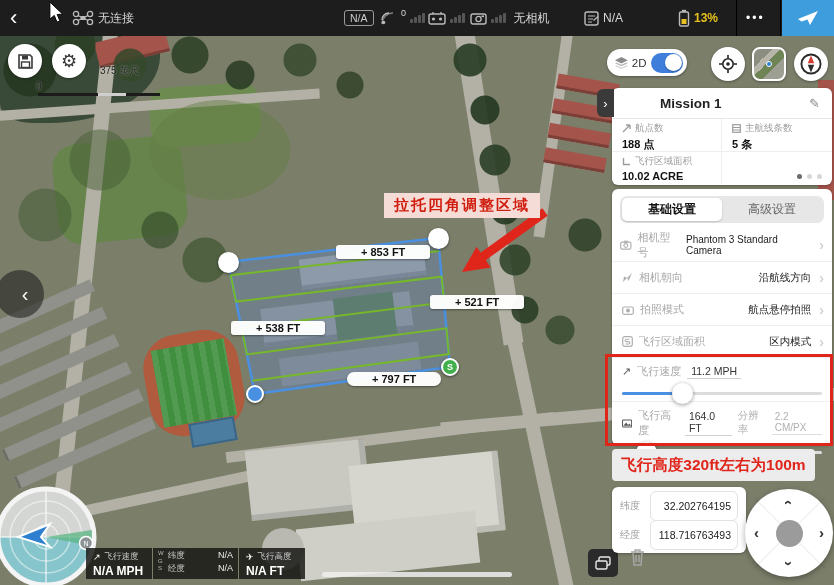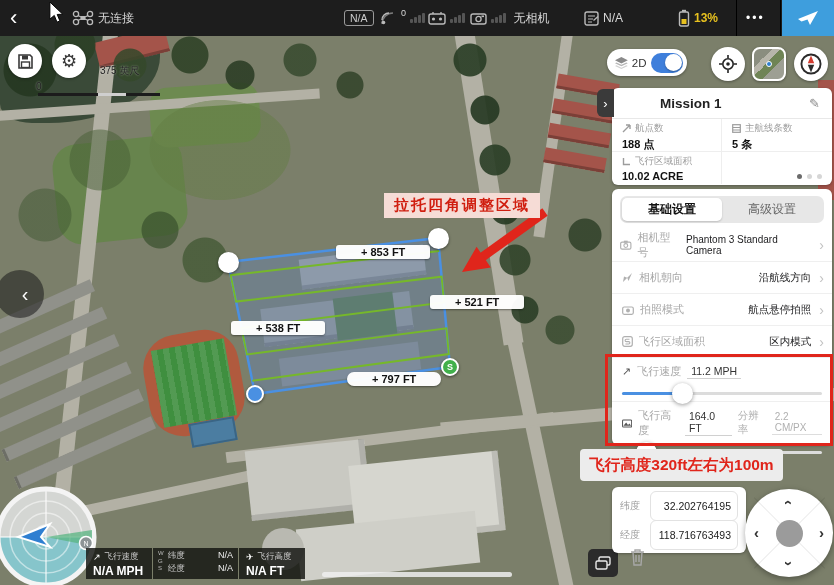--- a/index.html
+++ b/index.html
@@ -367,21 +367,21 @@
       </div>
       <div class="track">
         <div class="fill" style="width:12%;"></div>
         <div class="thumb" style="left:calc(12% - 10px);"></div>
       </div>
     </div>
   </div>
 
   <div class="a red-rect" style="left:605px;top:354px;width:228px;height:92px;"></div>
 
-  <div class="a note-box" style="left:580px;top:449px;width:203px;height:32px;">
+  <div class="a note-box" style="left:612px;top:449px;width:203px;height:32px;">
     <span>飞行高度320ft左右为100m</span>
   </div>
 
   <div class="a card" style="left:612px;top:487px;width:134px;height:66px;padding-top:4px;">
     <div class="coord-row">
       <span class="coord-label">纬度</span>
       <div class="coord-box">
           <span>32.202764195</span>
         </div>
     </div>

